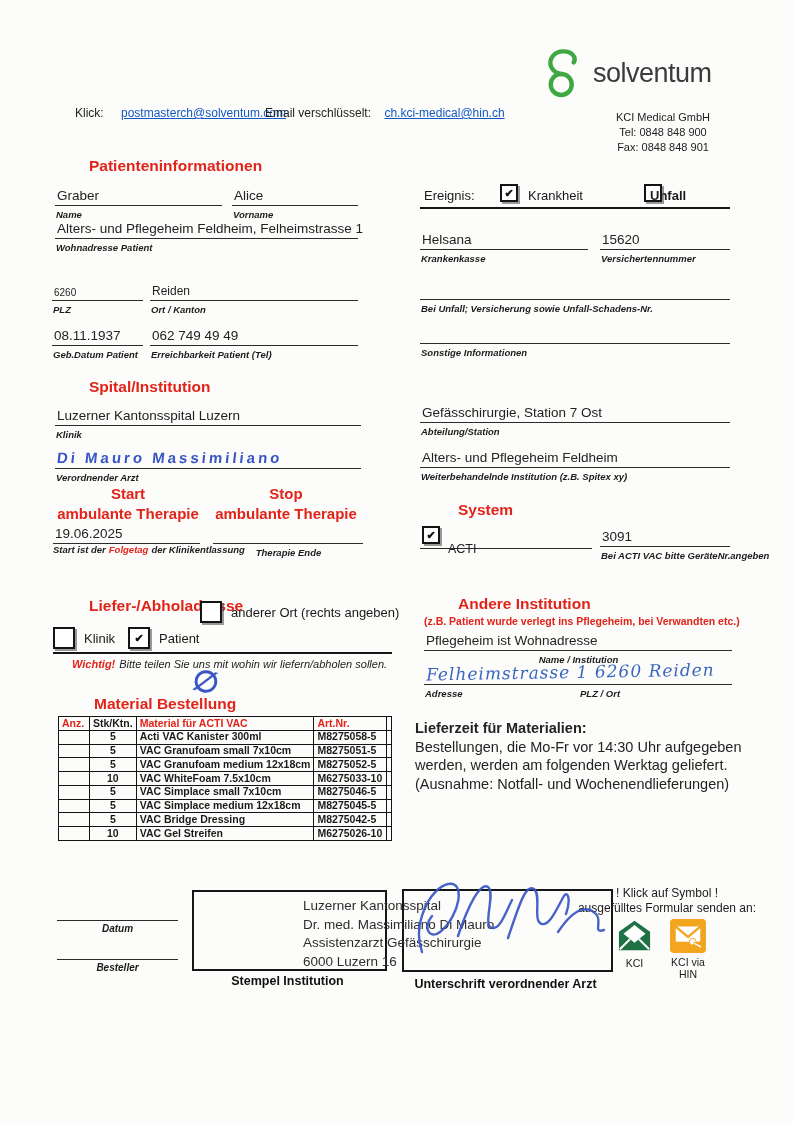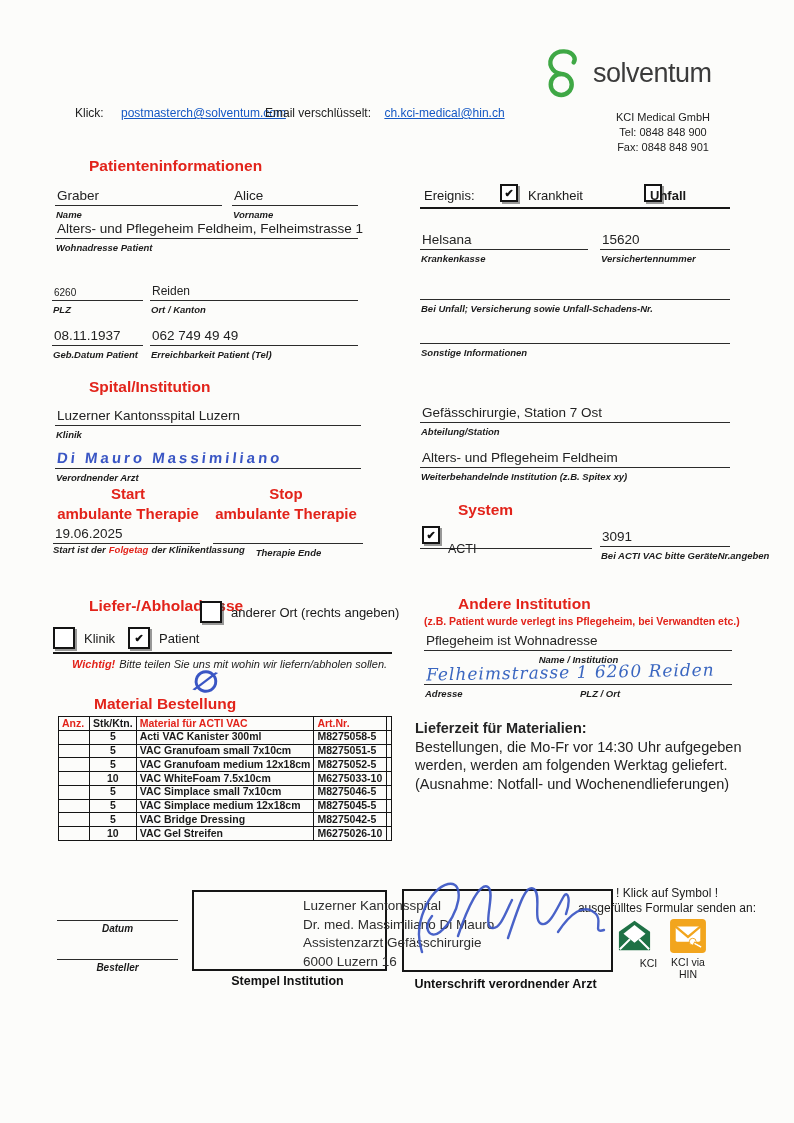--- a/index.html
+++ b/index.html
@@ -387,16 +387,16 @@
   </svg>
   <svg class="abs" style="left:670px;top:919px;" width="36" height="34" viewBox="0 0 38 36">
     <rect x="0" y="0" width="38" height="36" rx="4" fill="#f2a51d"></rect>
     <rect x="6" y="8" width="26" height="16" rx="1.5" fill="#ffffff"></rect>
     <path d="M6,8 L19,19 L32,8" fill="none" stroke="#f2a51d" stroke-width="2.4"></path>
     <g fill="#ffffff" stroke="#f2a51d" stroke-width="1">
       <circle cx="24" cy="24" r="3.6"></circle>
       <rect x="26" y="24.5" width="9" height="2.6" transform="rotate(28 26 24.5)"></rect>
     </g>
   </svg>
-  <div class="icon-lbl" style="left:632px;top:957px;width:33px;">KCI</div>
+  <div class="icon-lbl" style="left:618px;top:957px;width:33px;">KCI</div>
   <div class="icon-lbl" style="left:662px;top:956px;width:52px;">KCI via HIN</div>
 
 </div>
 
 </body></html>

